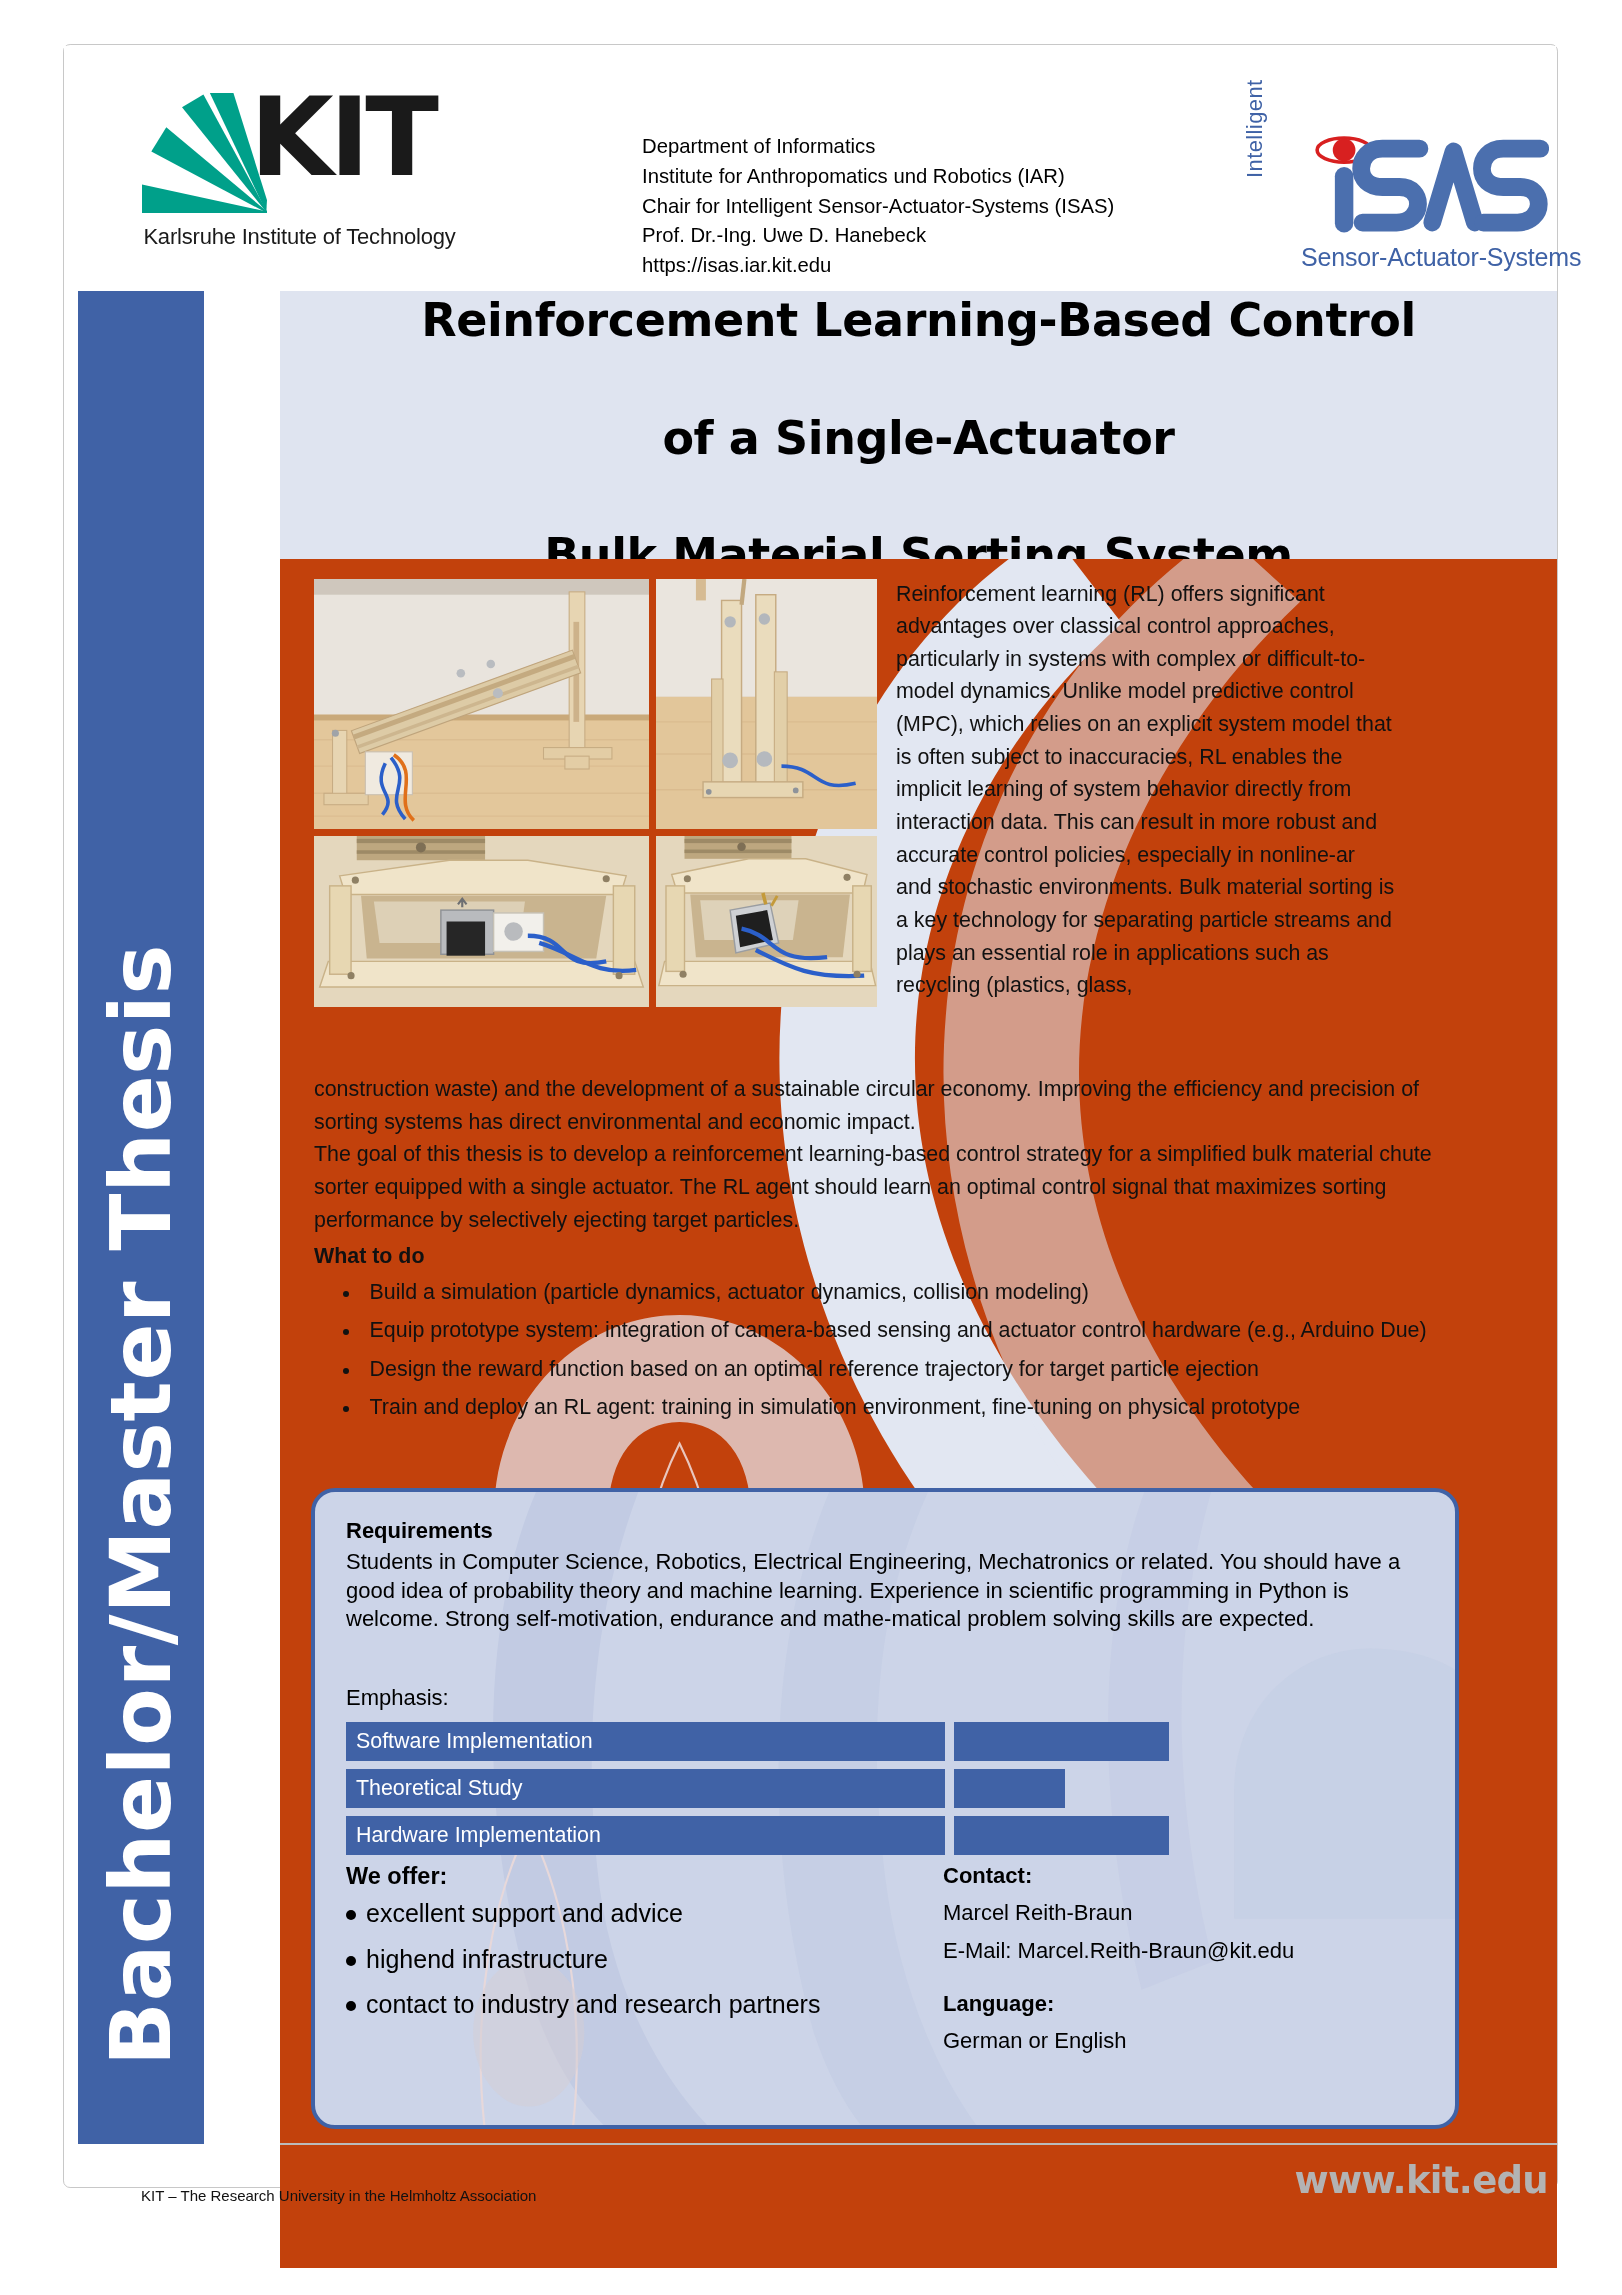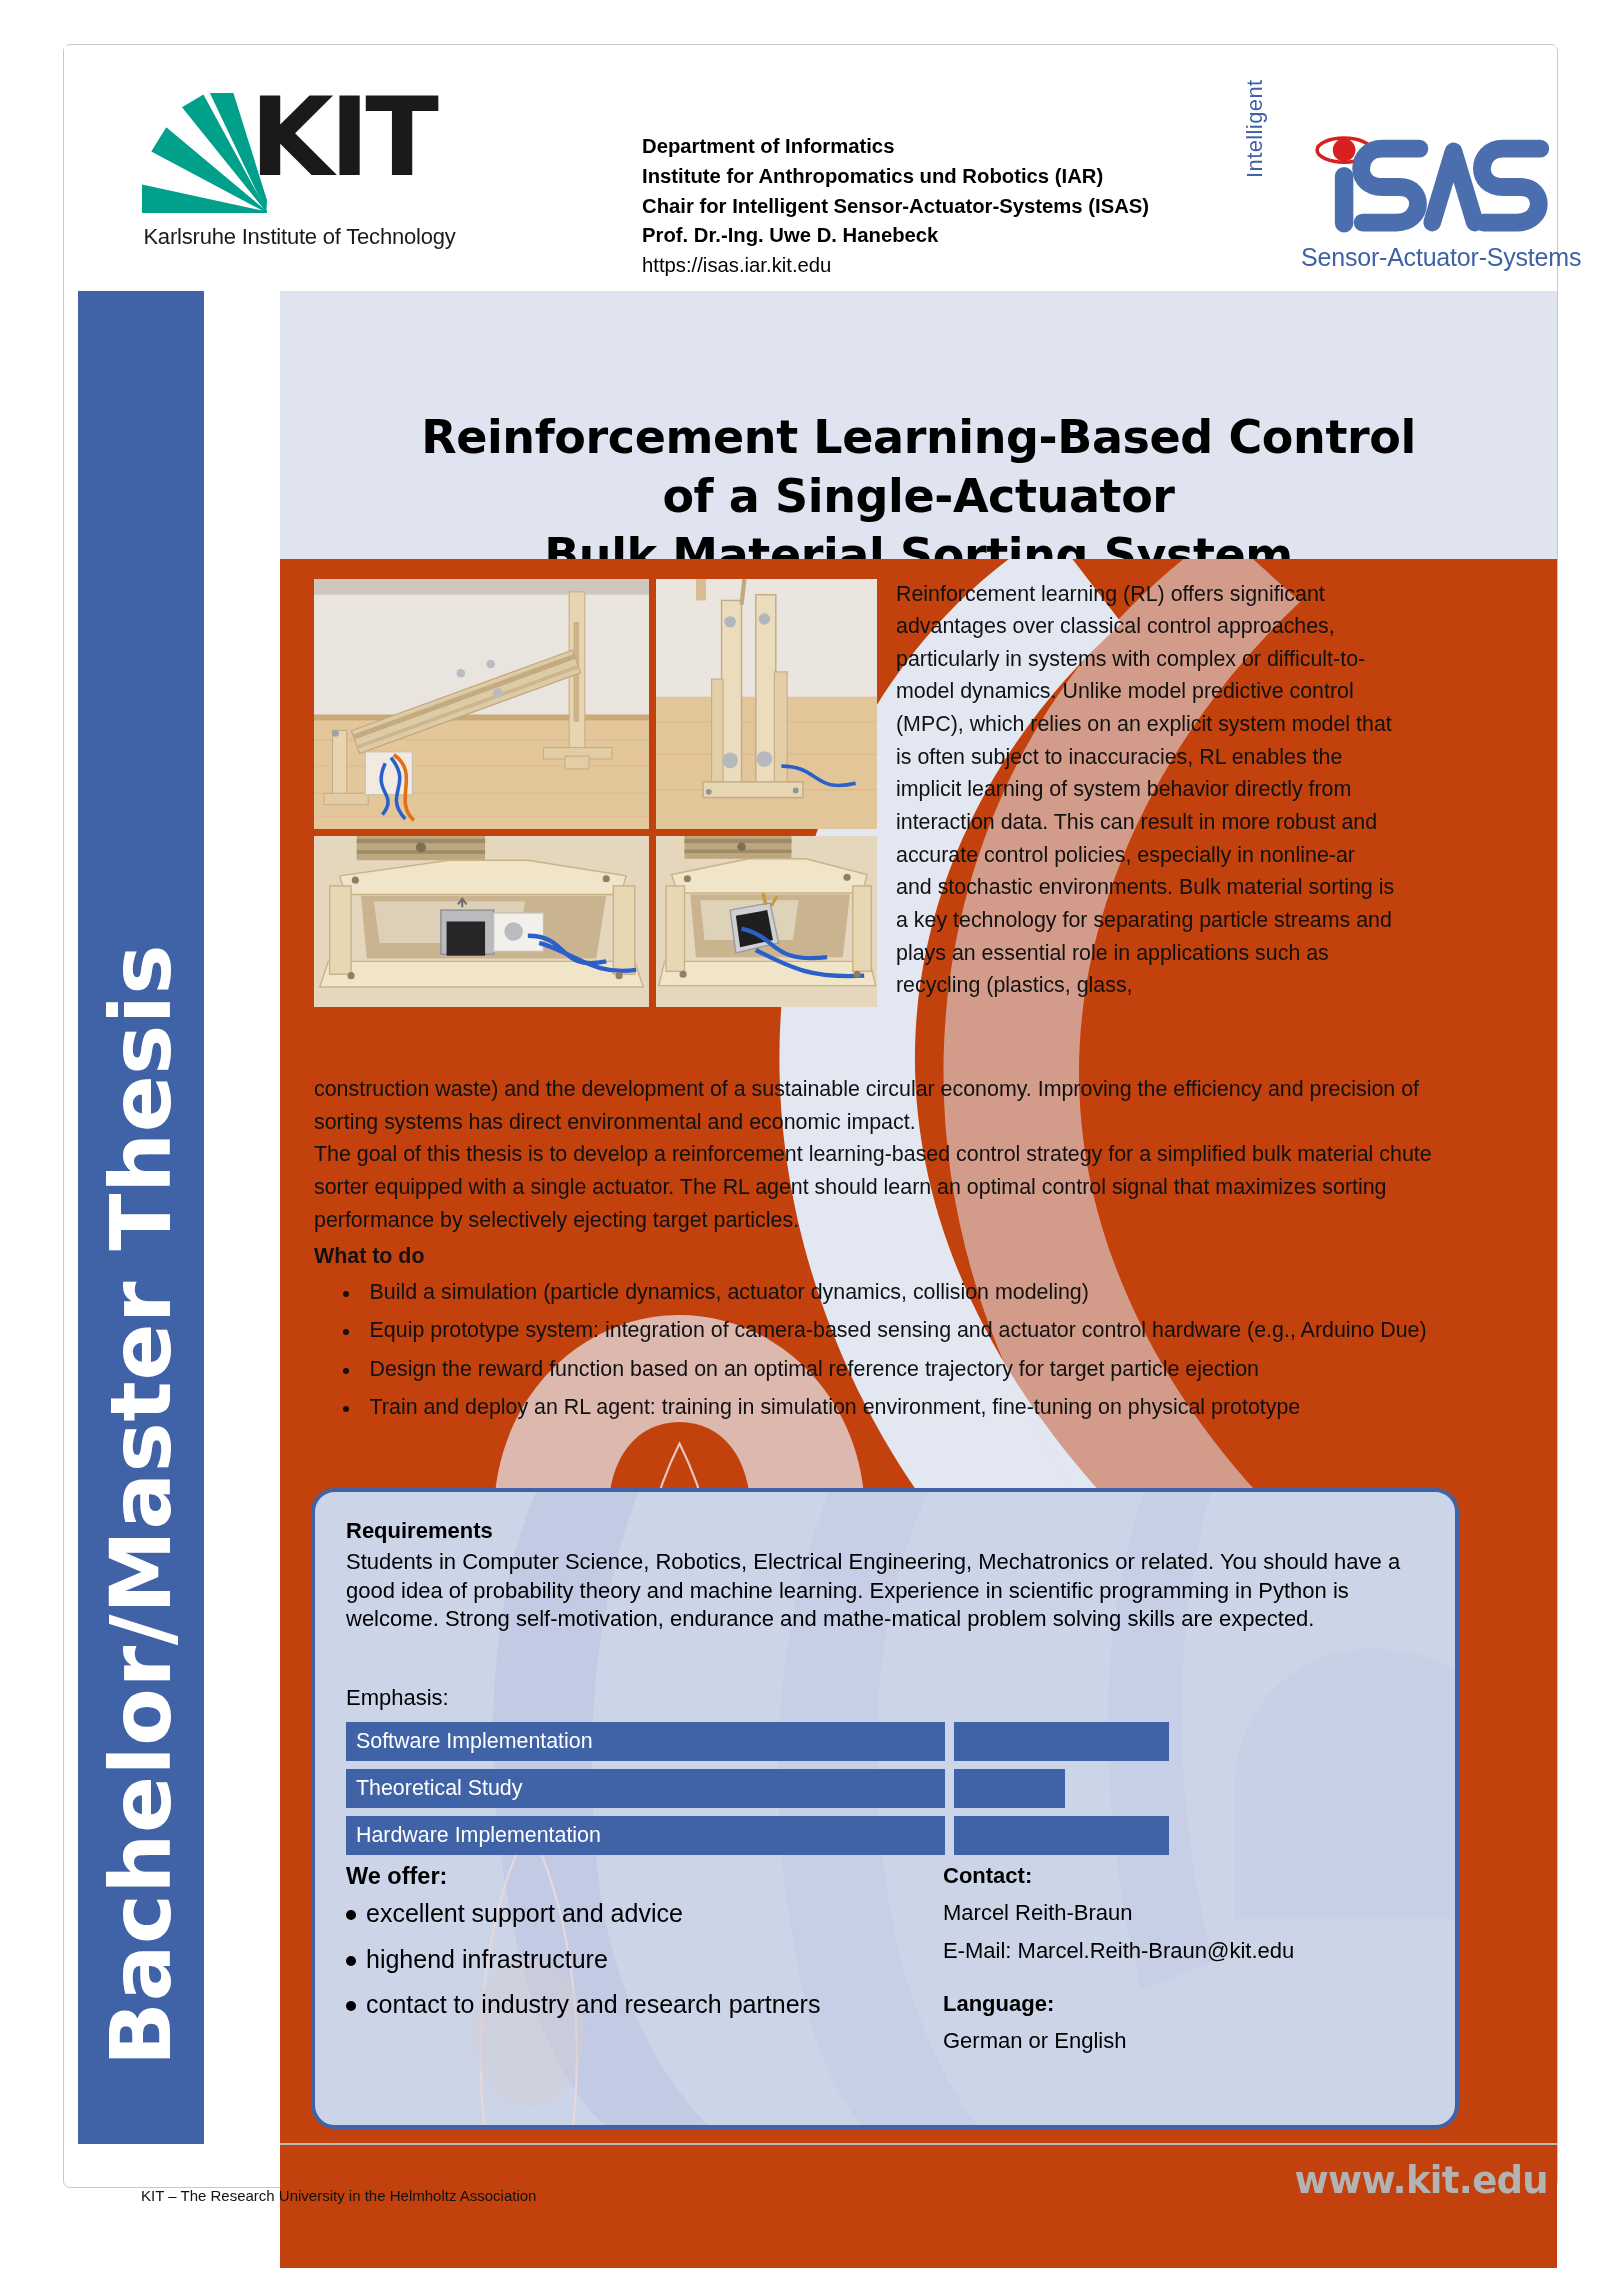--- a/index.html
+++ b/index.html
@@ -47,21 +47,21 @@
   .kit-sub {
     position: absolute; left: 1.4px; top: 137px;
     font-family: "Liberation Sans", sans-serif;
     font-size: 22px; color: #1a1a1a; letter-spacing: -0.2px;
   }
 
   .dept-block {
     position: absolute; left: 578px; top: 86px;
     font-size: 20.3px; line-height: 1.47; color: #000;
   }
-  .dept-block .b { font-weight: 700; }
+  .dept-block .b { font-weight: 400; }
 
   
   .isas {
     position: absolute; left: 1207px; top: 86px;
     width: 285px; height: 157px;
   }
   .isas-vert {
     position: absolute; left: -2.9px; top: 20px;
     transform: rotate(-90deg); transform-origin: left bottom;
     font-size: 22px; color: #3f62a6; white-space: nowrap;
@@ -101,21 +101,21 @@
     white-space: nowrap;
   }
 
   
   .title-band {
     position: absolute;
     left: 280px; top: 291px;
     width: 1277px; height: 294px;
     background: #dfe4f0;
     display: flex; flex-direction: column;
-    align-items: center; justify-content: flex-end;
+    align-items: center; justify-content: space-between;
   }
   .title-line {
     font-family: "DejaVu Sans", sans-serif;
     font-weight: 700;
     font-size: 46px;
     color: #000;
     line-height: 1.28;
     letter-spacing: -0.4px;
     text-align: center;
   }

